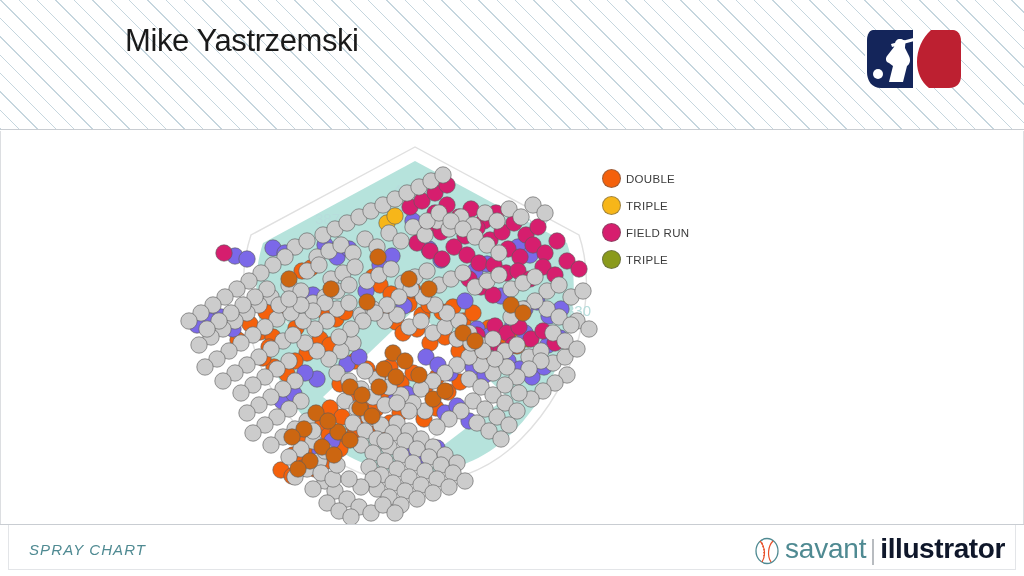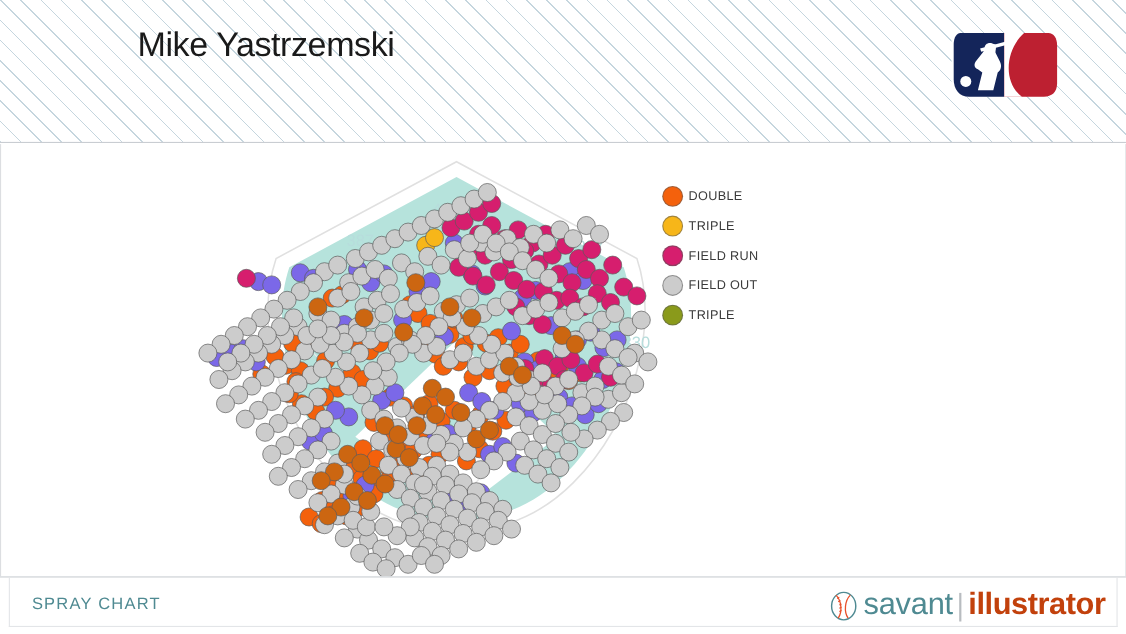--- a/index.html
+++ b/index.html
@@ -190,20 +190,21 @@
     border-bottom: 1px solid #e3e5e8;
   }
   #footer-title {
     position: absolute;
     left: 20px;
     top: 16px;
     font-size: 15px;
     letter-spacing: 1.1px;
     color: #4f8a92;
     font-family: "Liberation Sans", sans-serif;
+    font-style: italic;
   }
   #brand {
     position: absolute;
     right: 10px;
     top: 8px;
     display: flex;
     align-items: flex-end;
     height: 32px;
   }
   #brand-ball { width: 28px; height: 28px; flex: 0 0 auto; }
@@ -215,21 +216,21 @@
     letter-spacing: -0.2px;
   }
   #brand-sep {
     width: 2px; height: 26px;
     background: #b8bcc0;
     margin: 0 6px;
   }
   #brand-illustrator {
     font-size: 28px;
     font-weight: bold;
-    color: #c2410c;
+    color: #0f172a;
     font-family: "Liberation Sans", sans-serif;
     letter-spacing: -0.4px;
   }
 </style>
 </head>
 <body>
 
 <div id="page">
 
   <div id="header">
@@ -840,24 +841,20 @@
         </div>
         <div class="legend-row">
           <div class="legend-dot" style="background: rgb(247, 182, 25);"></div>
           <span class="legend-label">TRIPLE</span>
         </div>
         <div class="legend-row">
           <div class="legend-dot" style="background: rgb(214, 30, 110);"></div>
           <span class="legend-label">FIELD RUN</span>
         </div>
         <div class="legend-row">
-          <div class="legend-dot" style="background: rgb(204, 204, 204);"></div>
-          <span class="legend-label">FIELD OUT</span>
-        </div>
-        <div class="legend-row">
           <div class="legend-dot" style="background: rgb(138, 154, 27);"></div>
           <span class="legend-label">TRIPLE</span>
         </div>
       </div>
 
   </div>
 
   <div id="footer">
     <div id="footer-inner">
       <div id="footer-title">SPRAY CHART</div>

